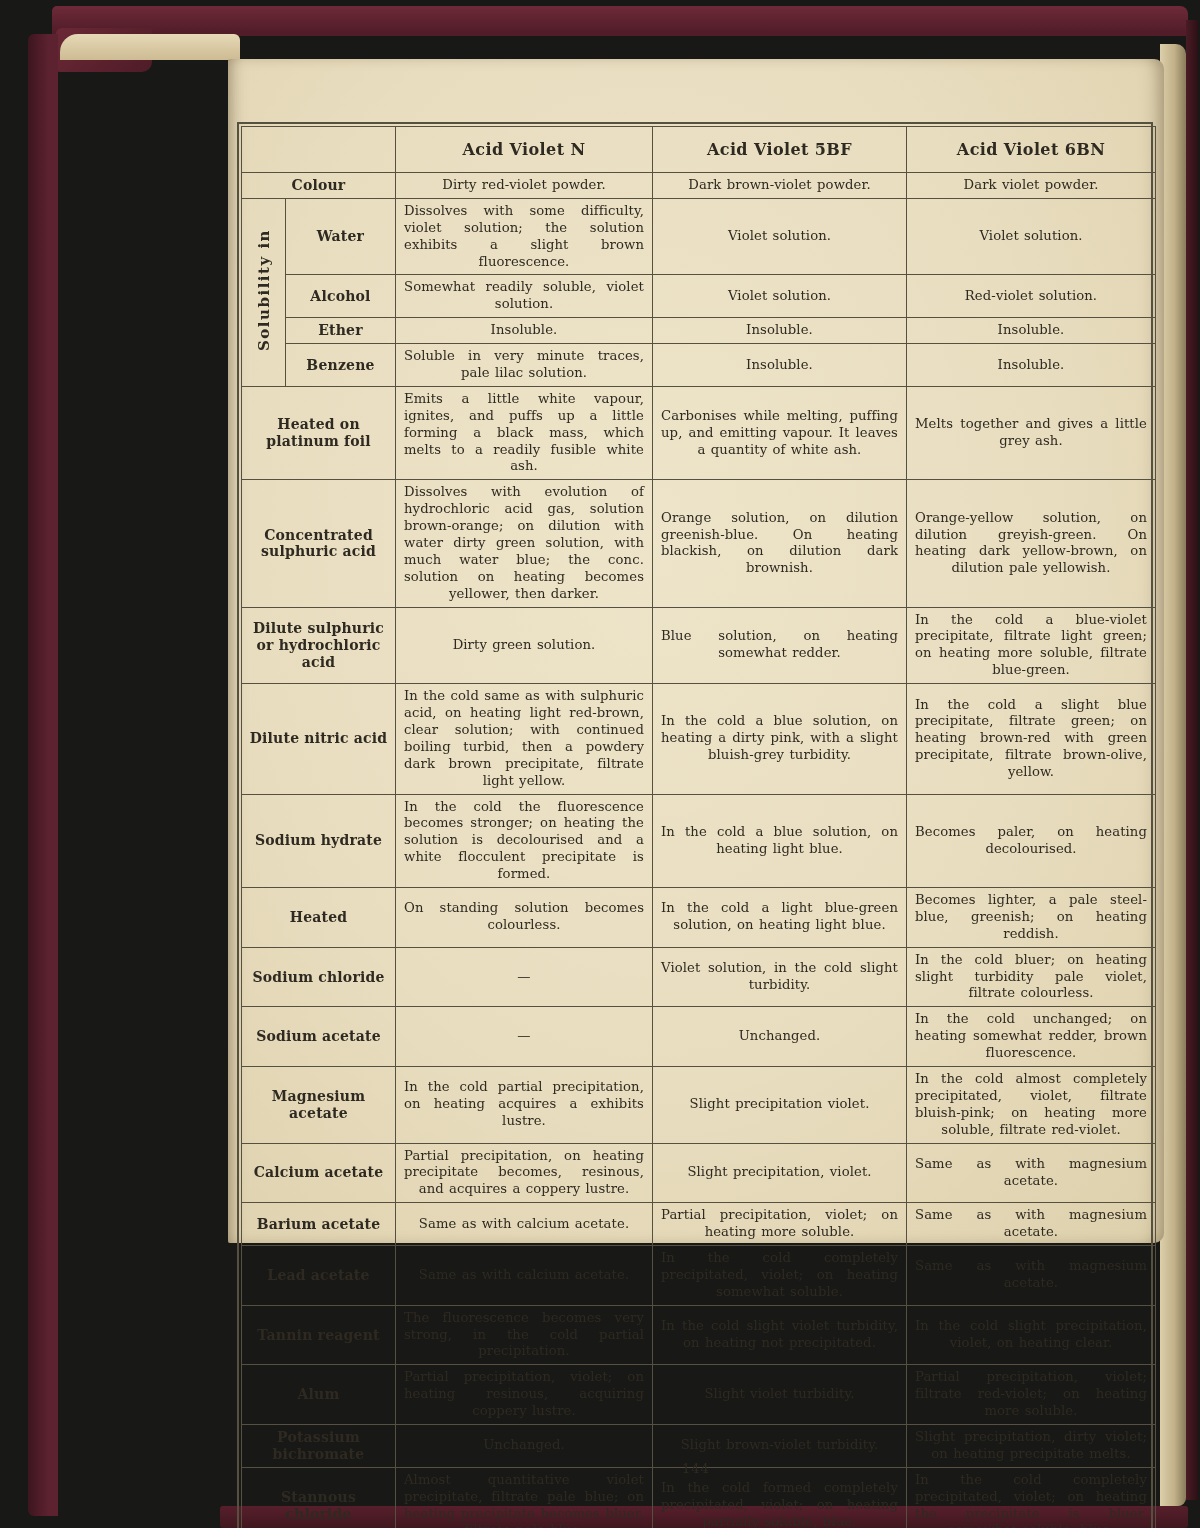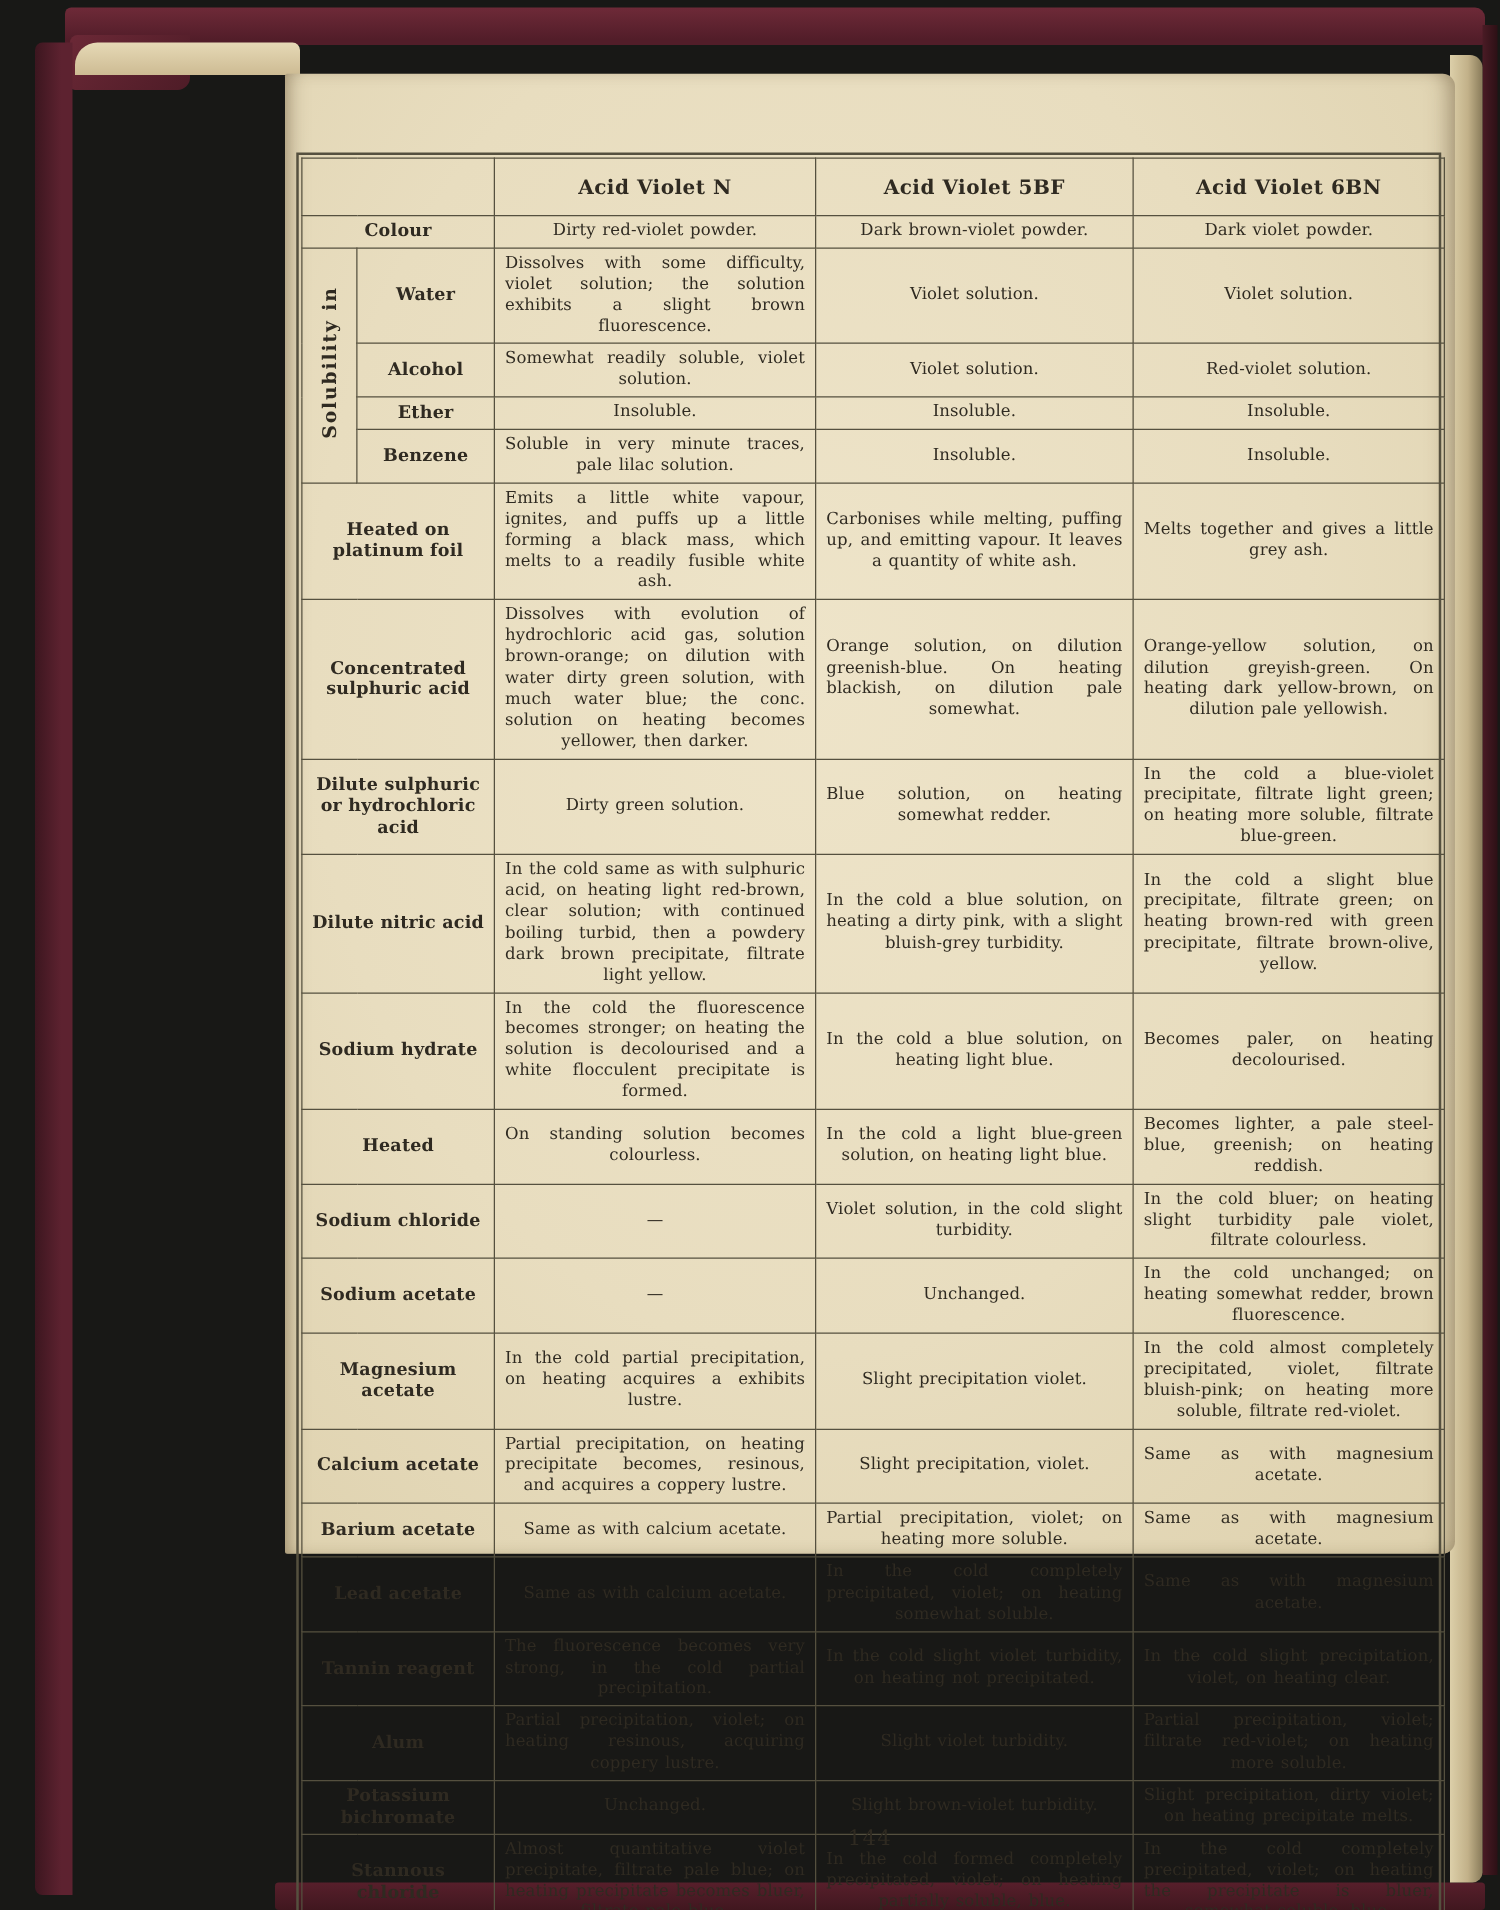--- a/index.html
+++ b/index.html
@@ -52,21 +52,21 @@
   .table-frame{position:absolute;left:9px;top:63px;width:916px;border:2px solid var(--line);padding:2px;box-sizing:border-box;}
   table.ref{border-collapse:collapse;width:100%;table-layout:fixed;}
   table.ref td,table.ref th{border:1px solid var(--line);vertical-align:middle;box-sizing:border-box;}
   thead th{font-size:16px;font-weight:bold;letter-spacing:.4px;height:46px;border-bottom:4px double var(--line);}
   .corner{border-bottom:4px double var(--line);}
   .label-cell{font-weight:bold;text-align:center;font-size:14px;line-height:1.2;padding:3px 4px;letter-spacing:.2px;}
   .group-cell{text-align:center;vertical-align:middle;padding:0;}
   .vertical-text{writing-mode:vertical-rl;transform:rotate(180deg);font-weight:bold;font-size:15px;letter-spacing:1.5px;white-space:nowrap;}
   .data-cell{font-size:13.2px;line-height:1.28;padding:4px 8px;text-align:justify;text-align-last:center;letter-spacing:.1px;word-spacing:1px;}
 
-  .page-number{position:absolute;left:0;top:1402px;width:100%;text-align:center;font-size:17px;letter-spacing:1px;}
+  .page-number{position:absolute;left:0;top:1402px;width:100%;text-align:center;font-size:13px;letter-spacing:1px;}
 </style>
 </head>
 <body>
 
 <div class="stage">
   <div class="cover-top"></div>
   <div class="cover-corner"></div>
   <div class="cover-left"></div>
   <div class="cover-right"></div>
   <div class="cover-bottom"></div>
@@ -126,21 +126,21 @@
             </tr>
             <tr>
               <td class="label-cell" colspan="2">Heated on platinum foil</td>
               <td class="data-cell">Emits a little white vapour, ignites, and puffs up a little forming a black mass, which melts to a readily fusible white ash.</td>
               <td class="data-cell">Carbonises while melting, puffing up, and emitting vapour. It leaves a quantity of white ash.</td>
               <td class="data-cell">Melts together and gives a little grey ash.</td>
             </tr>
             <tr>
               <td class="label-cell" colspan="2">Concentrated sulphuric acid</td>
               <td class="data-cell">Dissolves with evolution of hydrochloric acid gas, solution brown-orange; on dilution with water dirty green solution, with much water blue; the conc. solution on heating becomes yellower, then darker.</td>
-              <td class="data-cell">Orange solution, on dilution greenish-blue. On heating blackish, on dilution pale somewhat.</td>
+              <td class="data-cell">Orange solution, on dilution greenish-blue. On heating blackish, on dilution dark brownish.</td>
               <td class="data-cell">Orange-yellow solution, on dilution greyish-green. On heating dark yellow-brown, on dilution pale yellowish.</td>
             </tr>
             <tr>
               <td class="label-cell" colspan="2">Dilute sulphuric or hydrochloric acid</td>
               <td class="data-cell">Dirty green solution.</td>
               <td class="data-cell">Blue solution, on heating somewhat redder.</td>
               <td class="data-cell">In the cold a blue-violet precipitate, filtrate light green; on heating more soluble, filtrate blue-green.</td>
             </tr>
             <tr>
               <td class="label-cell" colspan="2">Dilute nitric acid</td>

